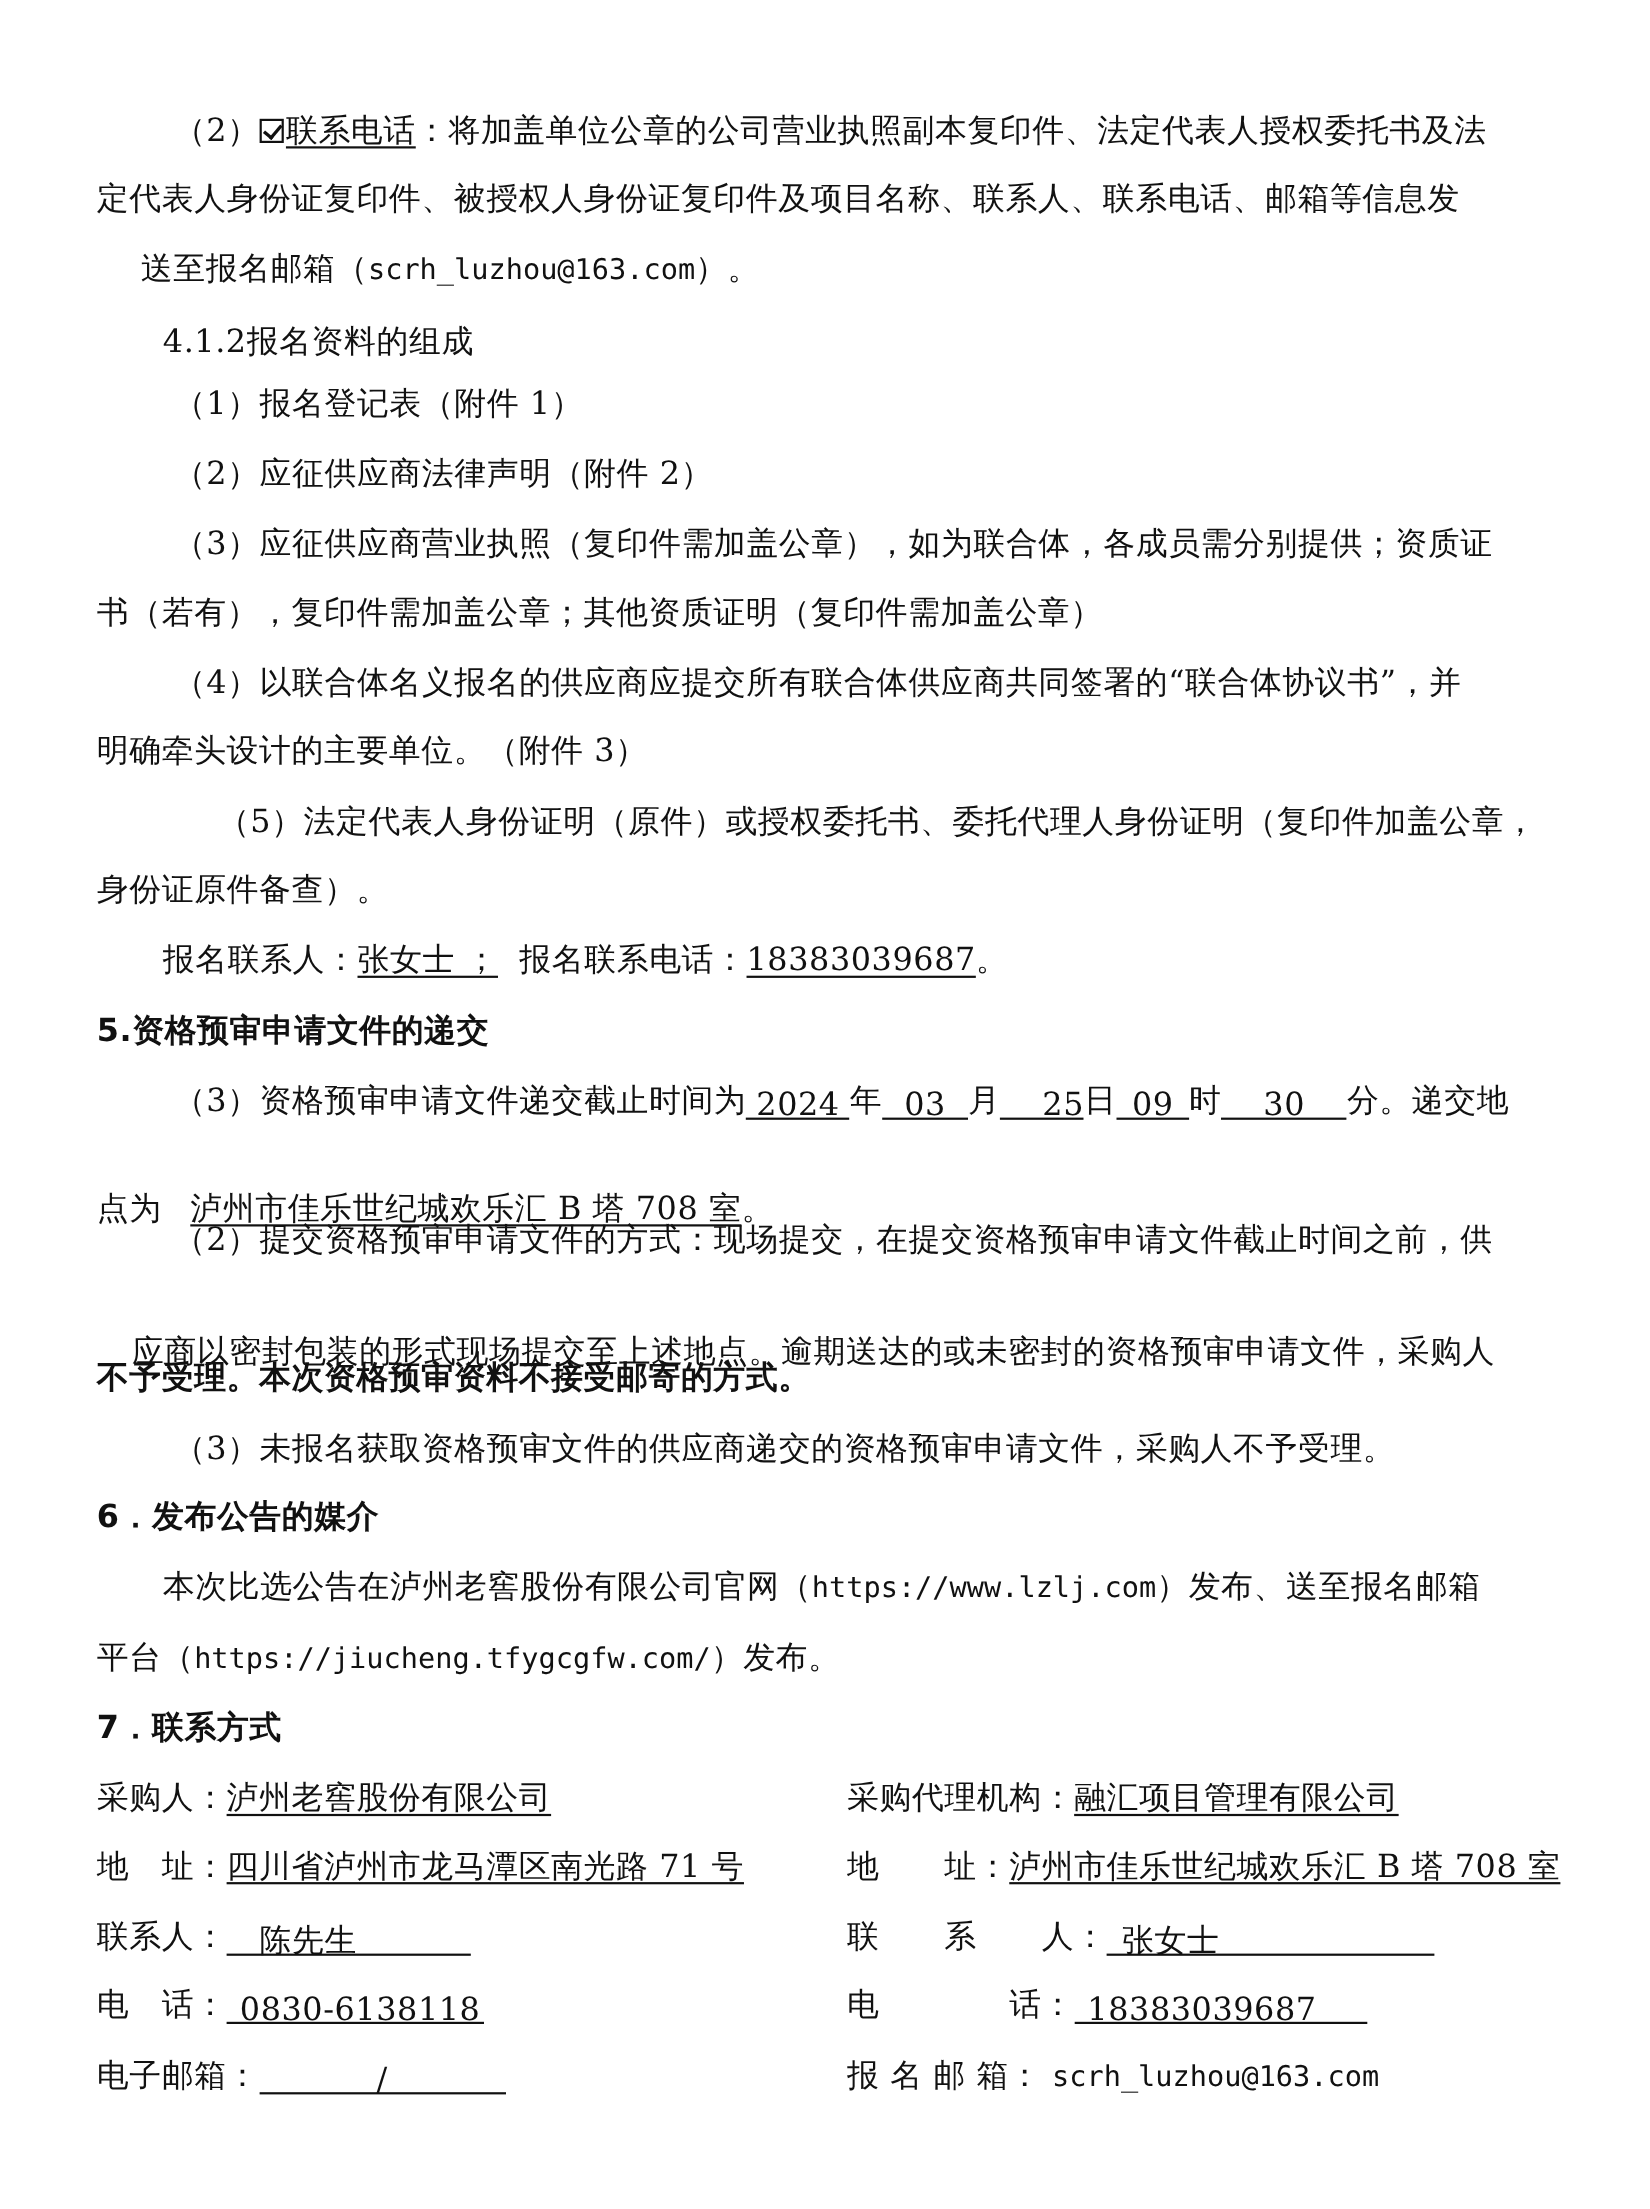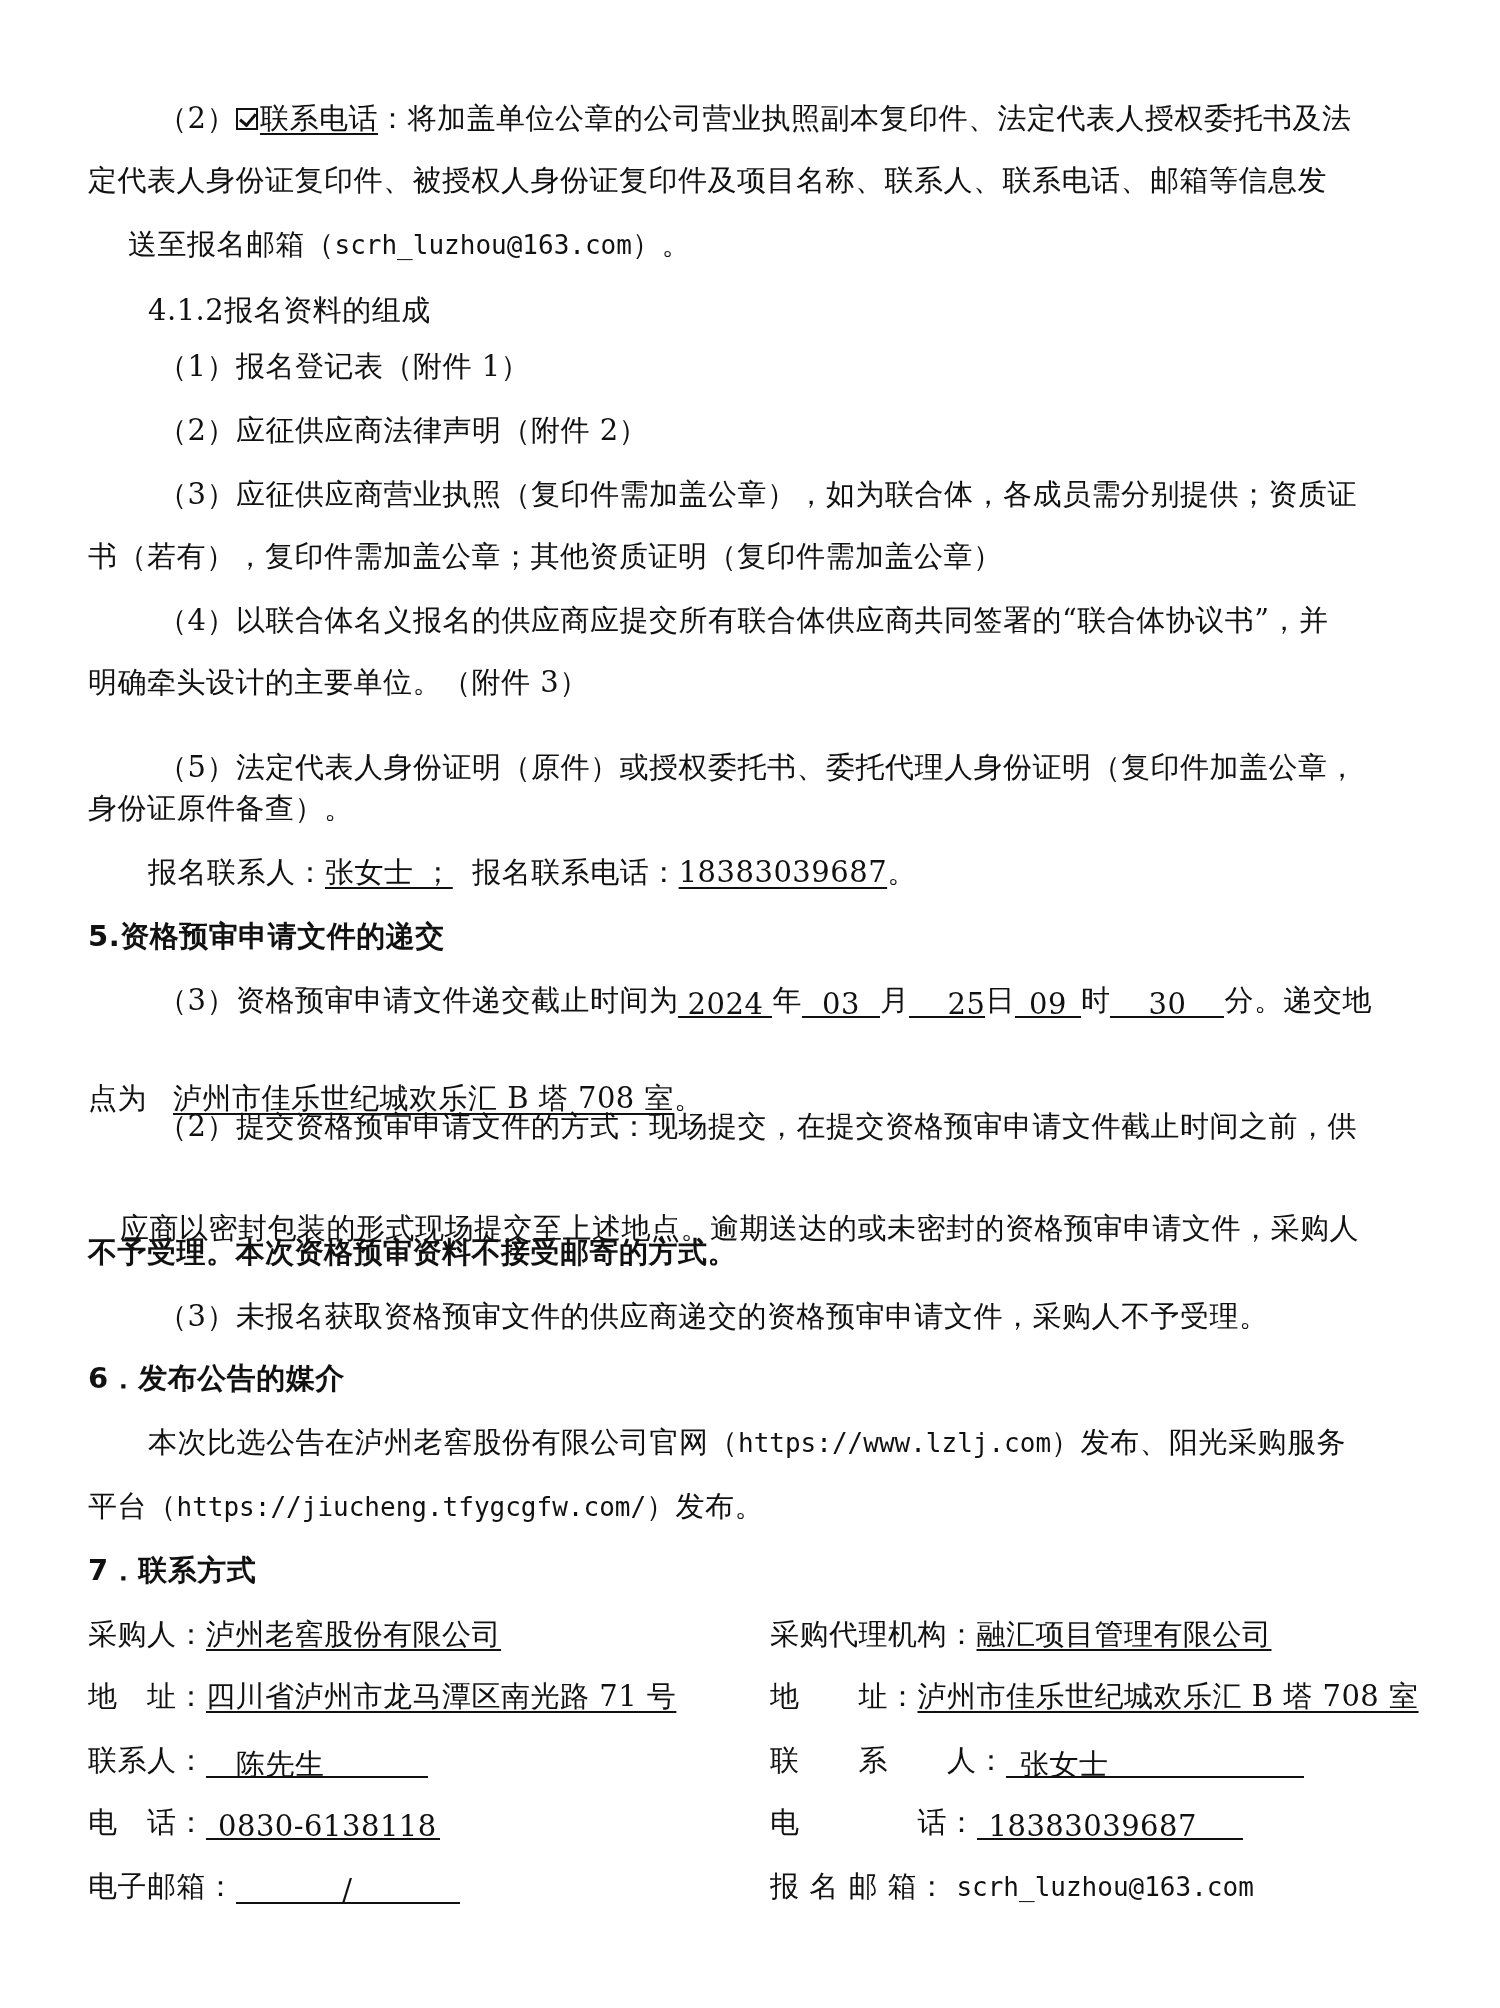--- a/index.html
+++ b/index.html
@@ -39,42 +39,42 @@
   <span>送至报名邮箱（</span><span class="mono">scrh_luzhou@163.com</span><span>）。</span>
 </div>
 
 <div class="line indent" style="top:292px;">4.1.2报名资料的组成</div>
 <div class="line indent2" style="top:348px;">（1）报名登记表（附件 1）</div>
 <div class="line indent2" style="top:412px;text-align:right;">（2）应征供应商法律声明（附件 2）</div>
 <div class="line indent2" style="top:476px;">（3）应征供应商营业执照（复印件需加盖公章），如为联合体，各成员需分别提供；资质证</div>
 <div class="line" style="top:538px;">书（若有），复印件需加盖公章；其他资质证明（复印件需加盖公章）</div>
 <div class="line indent2" style="top:602px;">（4）以联合体名义报名的供应商应提交所有联合体供应商共同签署的“联合体协议书”，并</div>
 <div class="line" style="top:664px;">明确牵头设计的主要单位。（附件 3）</div>
-<div class="line indent2" style="top:749px;">（5）法定代表人身份证明（原件）或授权委托书、委托代理人身份证明（复印件加盖公章，</div>
+<div class="line indent2" style="top:728px;margin-left:40px;">（5）法定代表人身份证明（原件）或授权委托书、委托代理人身份证明（复印件加盖公章，</div>
 <div class="line" style="top:790px;">身份证原件备查）。</div>
 
 <div class="line indent" style="top:854px;">
   <span>报名联系人：</span><span class="u">张女士 ；</span>&nbsp;&nbsp;<span>报名联系电话：</span><span class="u">18383039687</span><span>。</span>
 </div>
 
 <div class="line head" style="top:918px;">5.资格预审申请文件的递交</div>
 <div class="line indent2" style="top:982px;">
   <span>（3）资格预审申请文件递交截止时间为</span><span class="blank" style="width:94px">2024</span><span>年</span><span class="blank" style="width:78px">03</span><span>月</span><span class="blank" style="width:76px;text-align:right">25</span><span>日</span><span class="blank" style="width:66px">09</span><span>时</span><span class="blank" style="width:114px">30</span><span>分。递交地</span>
 </div>
 <div class="line" style="top:1080px;">
   <span>点为</span><span class="u" style="padding-left:26px">泸州市佳乐世纪城欢乐汇 B 塔 708 室</span><span>。</span>
 </div>
 <div class="line indent2" style="top:1108px;">（2）提交资格预审申请文件的方式：现场提交，在提交资格预审申请文件截止时间之前，供</div>
 <div class="line" style="top:1210px;margin-left:32px;">应商以密封包装的形式现场提交至上述地点。逾期送达的或未密封的资格预审申请文件，采购人</div>
 <div class="line" style="top:1234px;font-weight:bold;">不予受理。本次资格预审资料不接受邮寄的方式。</div>
 <div class="line indent2" style="top:1298px;">（3）未报名获取资格预审文件的供应商递交的资格预审申请文件，采购人不予受理。</div>
 
 <div class="line head" style="top:1360px;">6．发布公告的媒介</div>
 <div class="line indent" style="top:1424px;">
-  <span>本次比选公告在泸州老窖股份有限公司官网（</span><span class="mono">https://www.lzlj.com</span><span>）发布、阳光采购服务</span>
+  <span>本次比选公告在泸州老窖股份有限公司官网（</span><span class="mono">https://www.lzlj.com</span><span>）发布、送至报名邮箱</span>
 </div>
 <div class="line" style="top:1488px;">
   <span>平台（</span><span class="mono">https://jiucheng.tfygcgfw.com/</span><span>）发布。</span>
 </div>
 
 <div class="line head" style="top:1552px;">7．联系方式</div>
 
 <div class="line" style="top:1616px;">
   <span>采购人：</span><span class="u">泸州老窖股份有限公司</span>
 </div>

